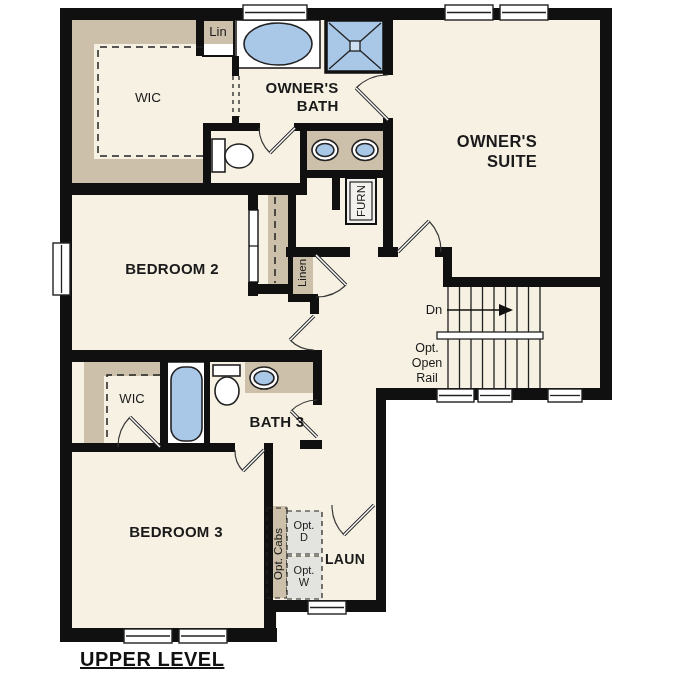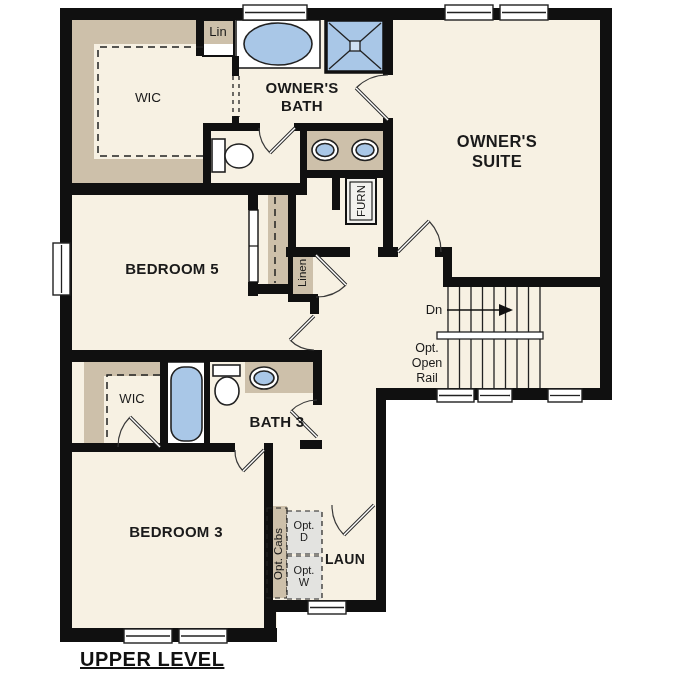--- a/index.html
+++ b/index.html
@@ -16,21 +16,21 @@
   .thin{stroke:var(--line,#222);stroke-width:1.3;fill:none;}
   .dash{stroke:var(--line,#222);stroke-width:1.5;fill:none;stroke-dasharray:7 5;}
   .dash2{stroke:var(--line,#222);stroke-width:1.3;fill:none;stroke-dasharray:4 4;}
   .appl{fill:var(--appliance,#e3e3e0);stroke:var(--line,#222);stroke-width:1.2;stroke-dasharray:5 4;}
   .arc{stroke:#3a3a3a;stroke-width:1.2;fill:none;}
   .leaf-o{stroke:#2a2a2a;stroke-width:3.4;}
   .leaf-i{stroke:#ffffff;stroke-width:1.4;}
   .lbl{position:absolute;transform:translate(-50%,-50%);white-space:pre-line;
        text-align:center;color:var(--text,#1a1a1a);line-height:1.22;}
   .lbl.rot{transform:translate(-50%,-50%) rotate(-90deg);white-space:nowrap;}
-  .room{font-weight:bold;font-size:15px;letter-spacing:.3px;}
+  .room{font-weight:bold;font-size:15px;letter-spacing:.3px;text-align:right;}
   .small{font-size:13px;}
   .tiny{font-size:11px;line-height:1.05;}
   .title{position:absolute;font-weight:bold;font-size:20px;color:#111;letter-spacing:.5px;text-decoration:underline;}
 </style>
 </head>
 <body>
 
 <div id="plan">
 <svg width="687" height="687" viewBox="0 0 687 687">
 
@@ -257,21 +257,21 @@
   </g>
 </svg>
 
   <div class="lbl small" style="left:218px;top:32px;">Lin</div>
   <div class="lbl small" style="left:148px;top:98px;font-size:13.5px;">WIC</div>
   <div class="lbl room" style="left:302px;top:97px;">OWNER'S
 BATH</div>
   <div class="lbl room" style="left:497px;top:151px;font-size:16.5px;">OWNER'S
 SUITE</div>
   <div class="lbl rot tiny" style="left:361px;top:201px;font-size:11.5px;">FURN</div>
-  <div class="lbl room" style="left:172px;top:269px;">BEDROOM 5</div>
+  <div class="lbl room" style="left:172px;top:269px;">BEDROOM 2</div>
   <div class="lbl rot tiny" style="left:302px;top:273px;font-size:11.5px;">Linen</div>
   <div class="lbl small" style="left:434px;top:310px;">Dn</div>
   <div class="lbl" style="left:427px;top:363px;font-size:12.5px;line-height:1.18;">Opt.
 Open
 Rail</div>
   <div class="lbl small" style="left:132px;top:399px;">WIC</div>
   <div class="lbl room" style="left:277px;top:422px;">BATH 3</div>
   <div class="lbl room" style="left:176px;top:532px;">BEDROOM 3</div>
   <div class="lbl rot tiny" style="left:278px;top:554px;font-size:11.5px;">Opt. Cabs</div>
   <div class="lbl tiny" style="left:304px;top:532px;">Opt.

